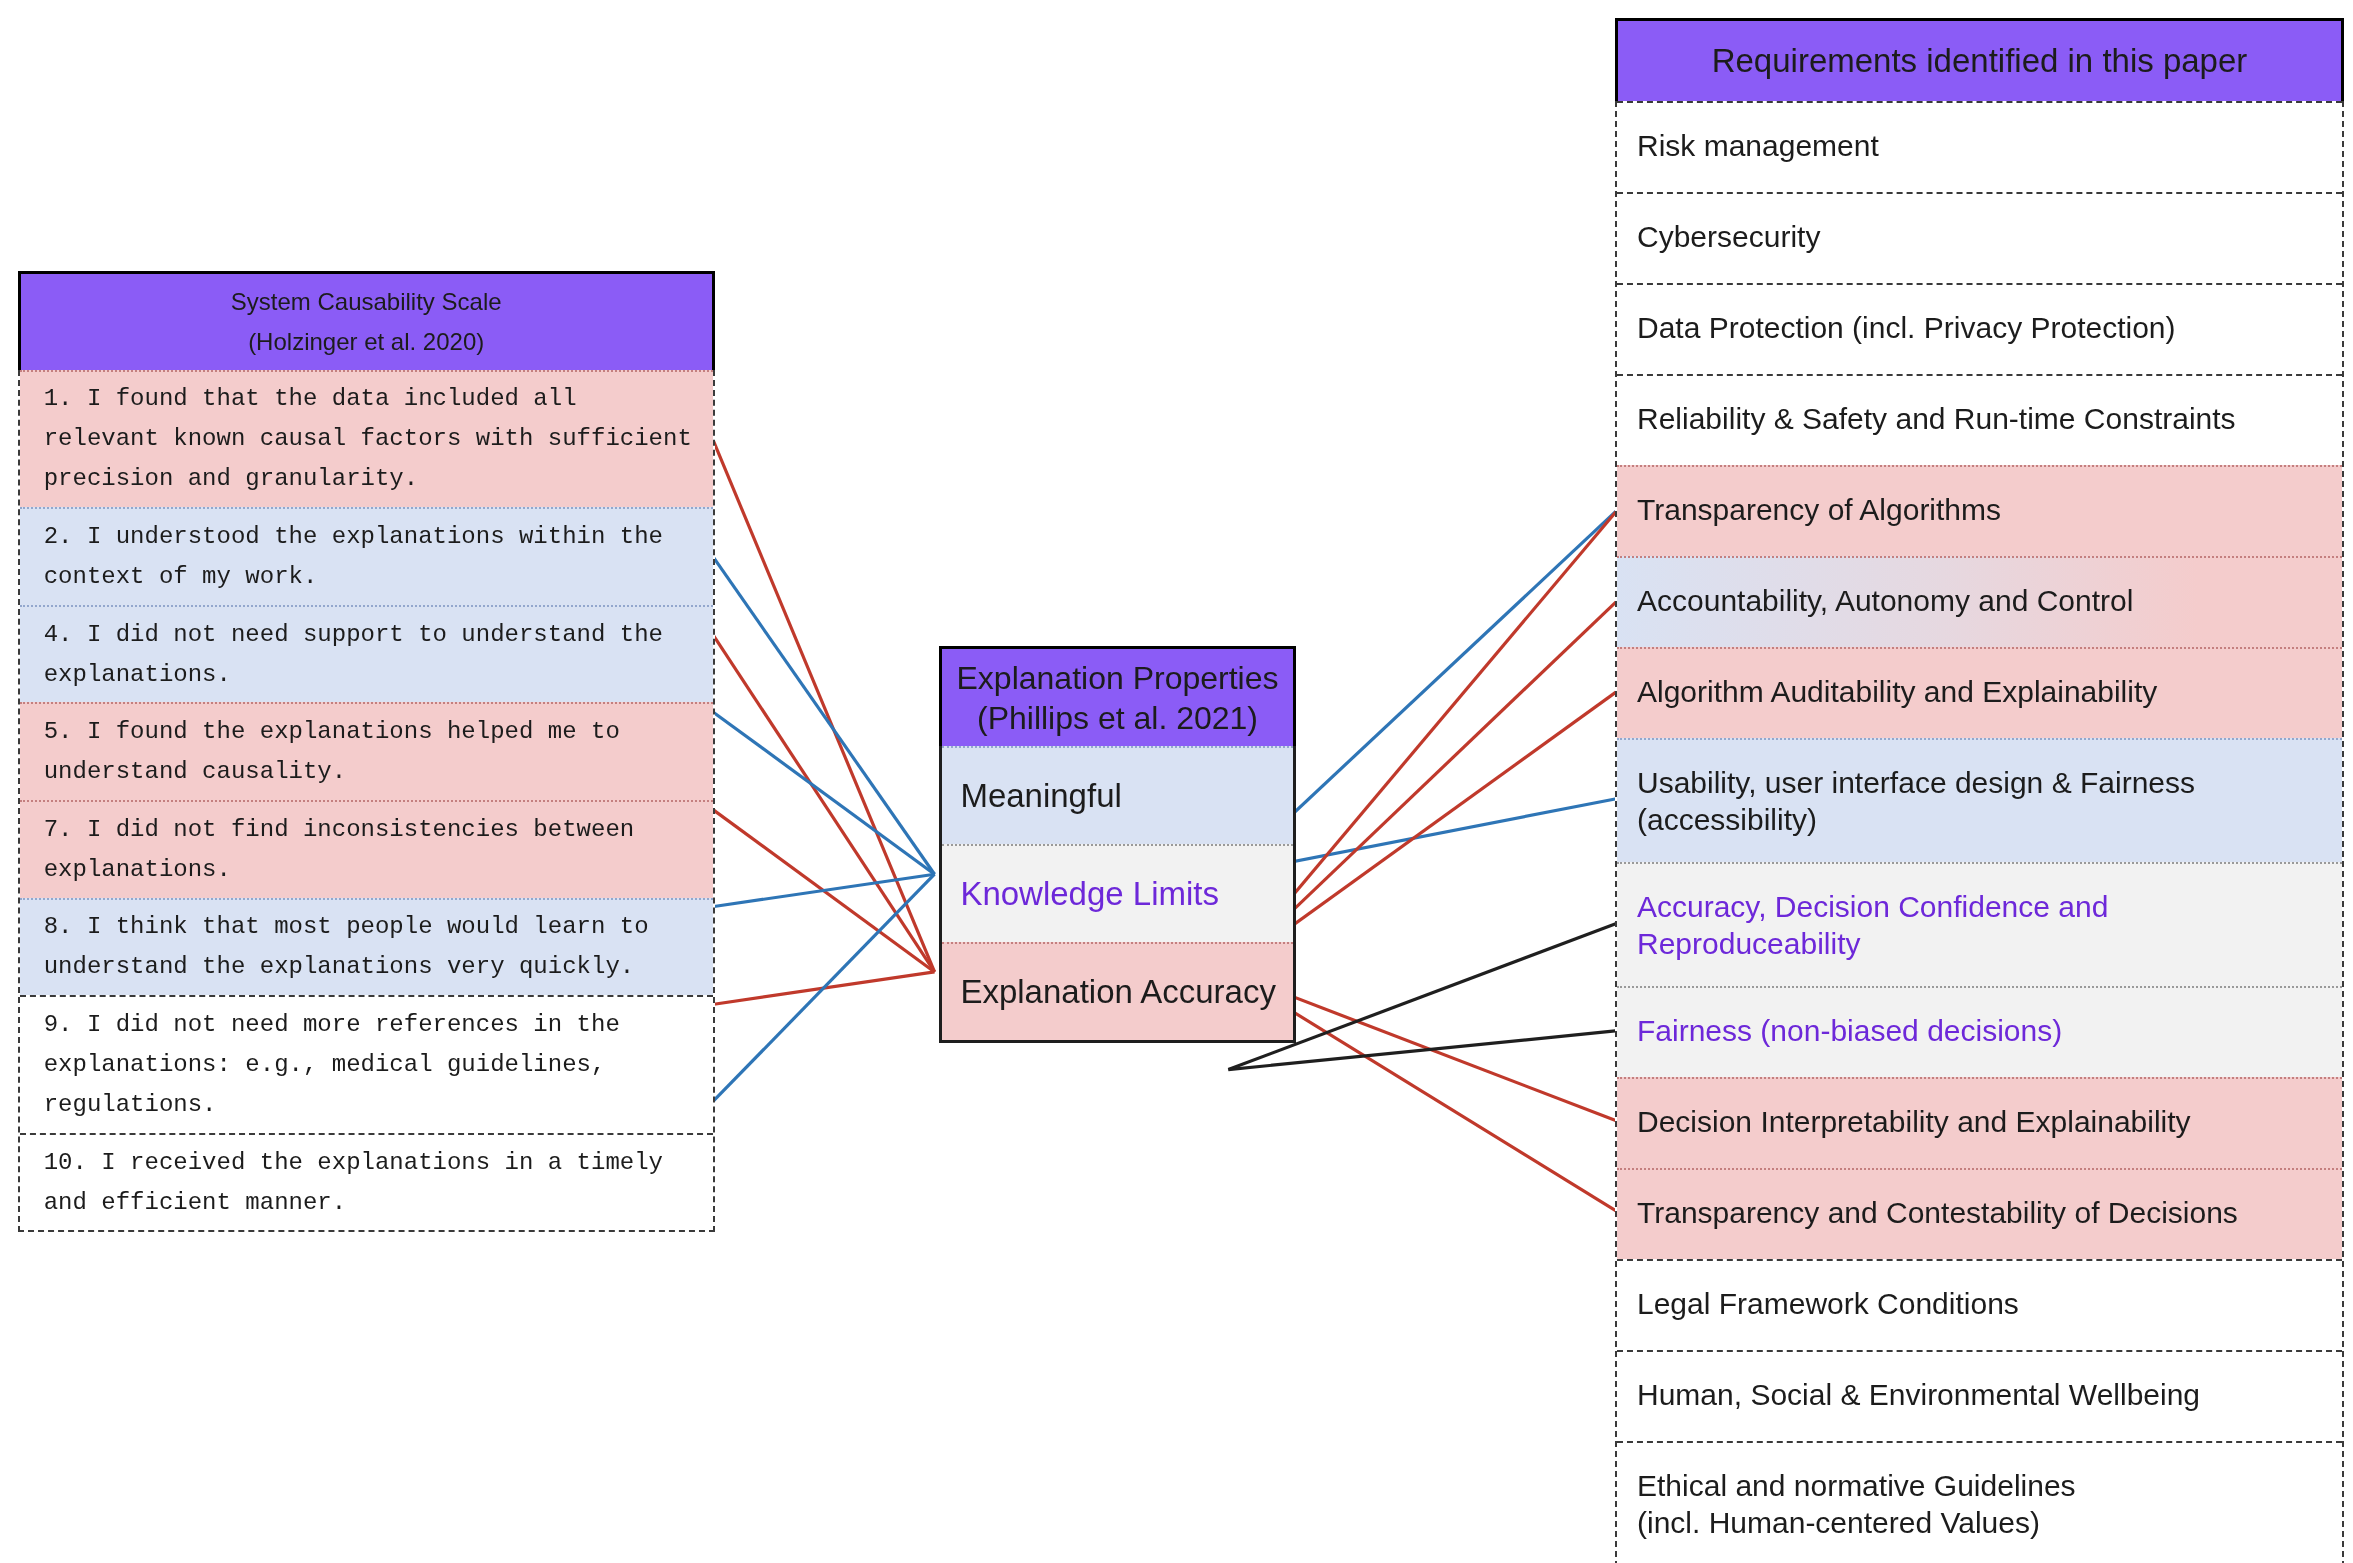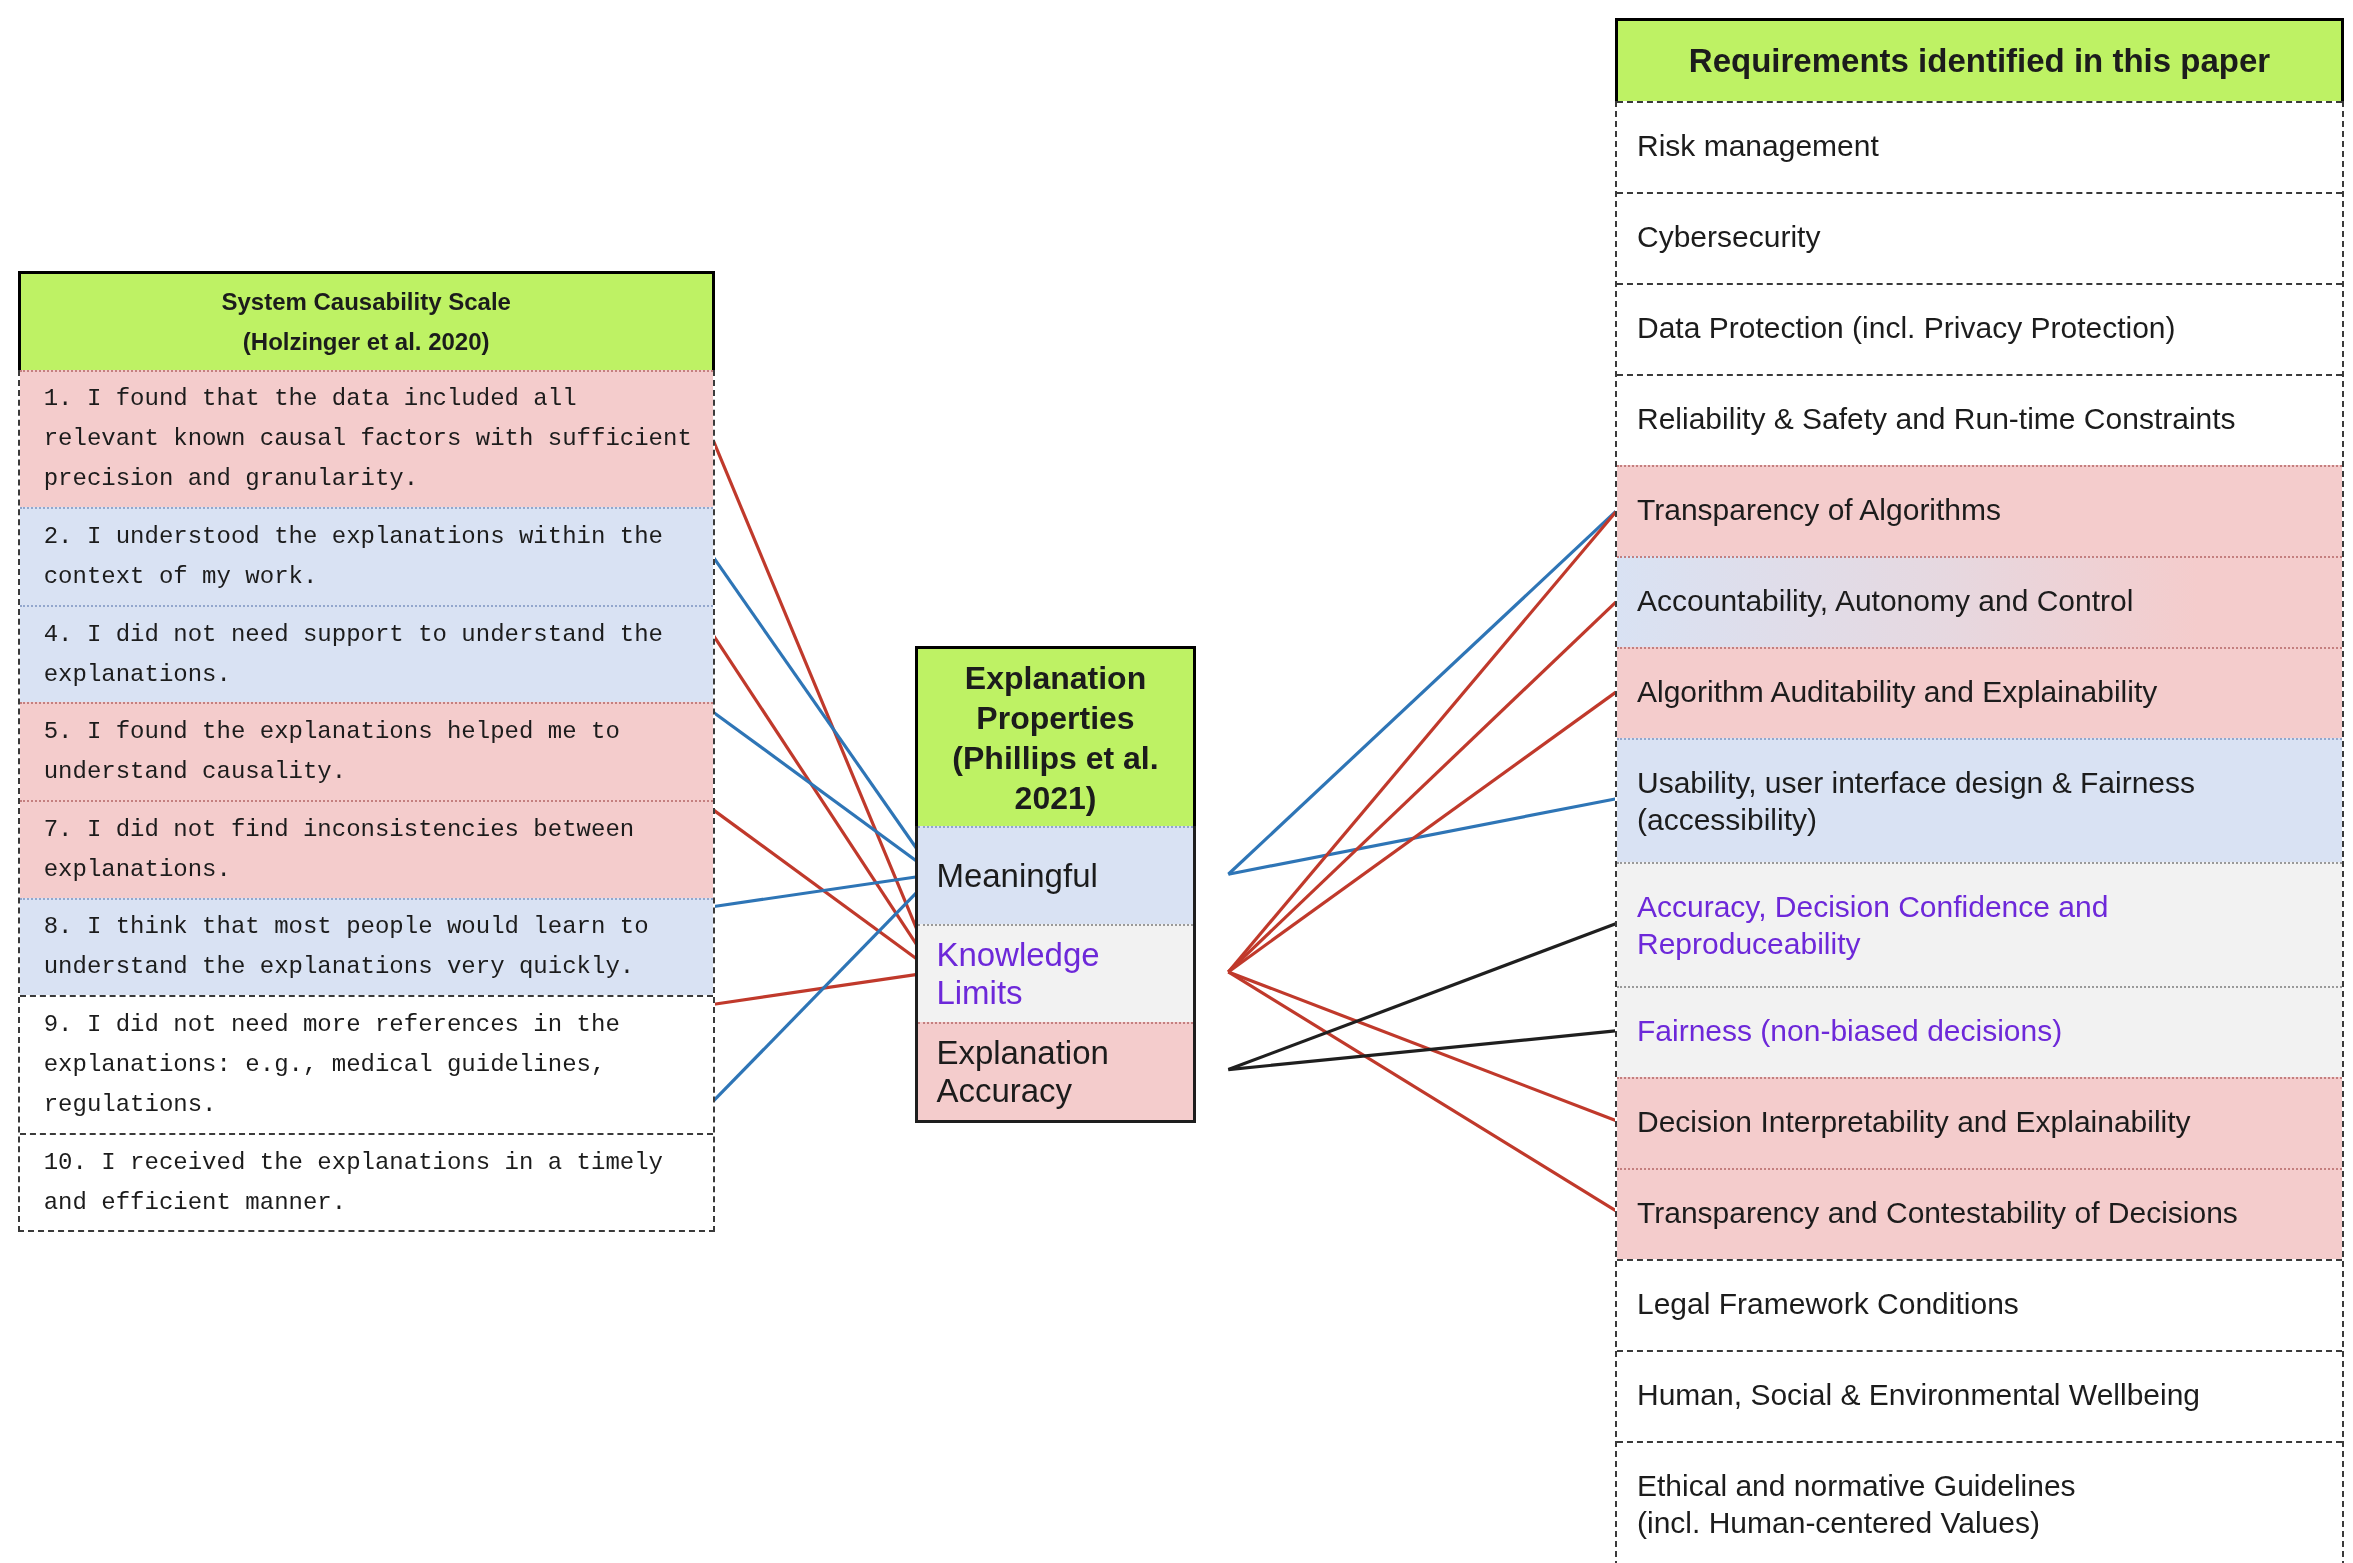--- a/index.html
+++ b/index.html
@@ -6,38 +6,38 @@
   body{
     width:2354px;height:1563px;position:relative;overflow:hidden;
     font-family:"Liberation Sans","DejaVu Sans",sans-serif;color:#1c1c1c;
   }
   *{box-sizing:border-box;}
   #canvas{position:absolute;left:0;top:0;width:2354px;height:1563px;}
   #connector-svg{position:absolute;left:0;top:0;z-index:1;}
   .panel{position:absolute;z-index:2;}
 
   .panel-header{
-    background:#bef264;border:3.5px solid #000;border-bottom:none;
-    font-weight:bold;text-align:center;
+    background:#8b5cf6;border:3.5px solid #000;border-bottom:none;
+    font-weight:normal;text-align:center;
   }
   .panel-body{
     border-left:2.8px dashed #3a3a3a;border-right:2.8px dashed #3a3a3a;border-bottom:2.8px dashed #3a3a3a;
     background:#fff;
   }
 
   
   .left-panel{left:17.7px;top:271px;width:697px;}
   .left-panel .panel-header{font-size:24px;line-height:40px;padding:7.8px 5.7px;}
   .left-panel .row{
     padding:7.8px 12.7px 7.8px 24px;font-size:24px;line-height:40px;
     display:flex;flex-direction:column;justify-content:flex-end;font-family:Liberation Mono, monospace;
   }
 
   
-  .middle-panel{left:915px;top:646px;width:281px;}
+  .middle-panel{left:939px;top:646px;width:357px;}
   .middle-panel .panel-header{font-size:32px;line-height:40px;padding:8.5px 4.2px;border-bottom:none;}
   .middle-panel .panel-body{
     border:3.5px solid #1e1e1e;border-top:none;
   }
   .middle-panel .row{
     min-height:98px;padding:5.7px 7px 5.7px 18.4px;font-size:33px;line-height:38px;
     display:flex;flex-direction:column;justify-content:center;
   }
   .middle-panel .row:first-child{border-top:2.8px dotted #93a7cd;}
 

